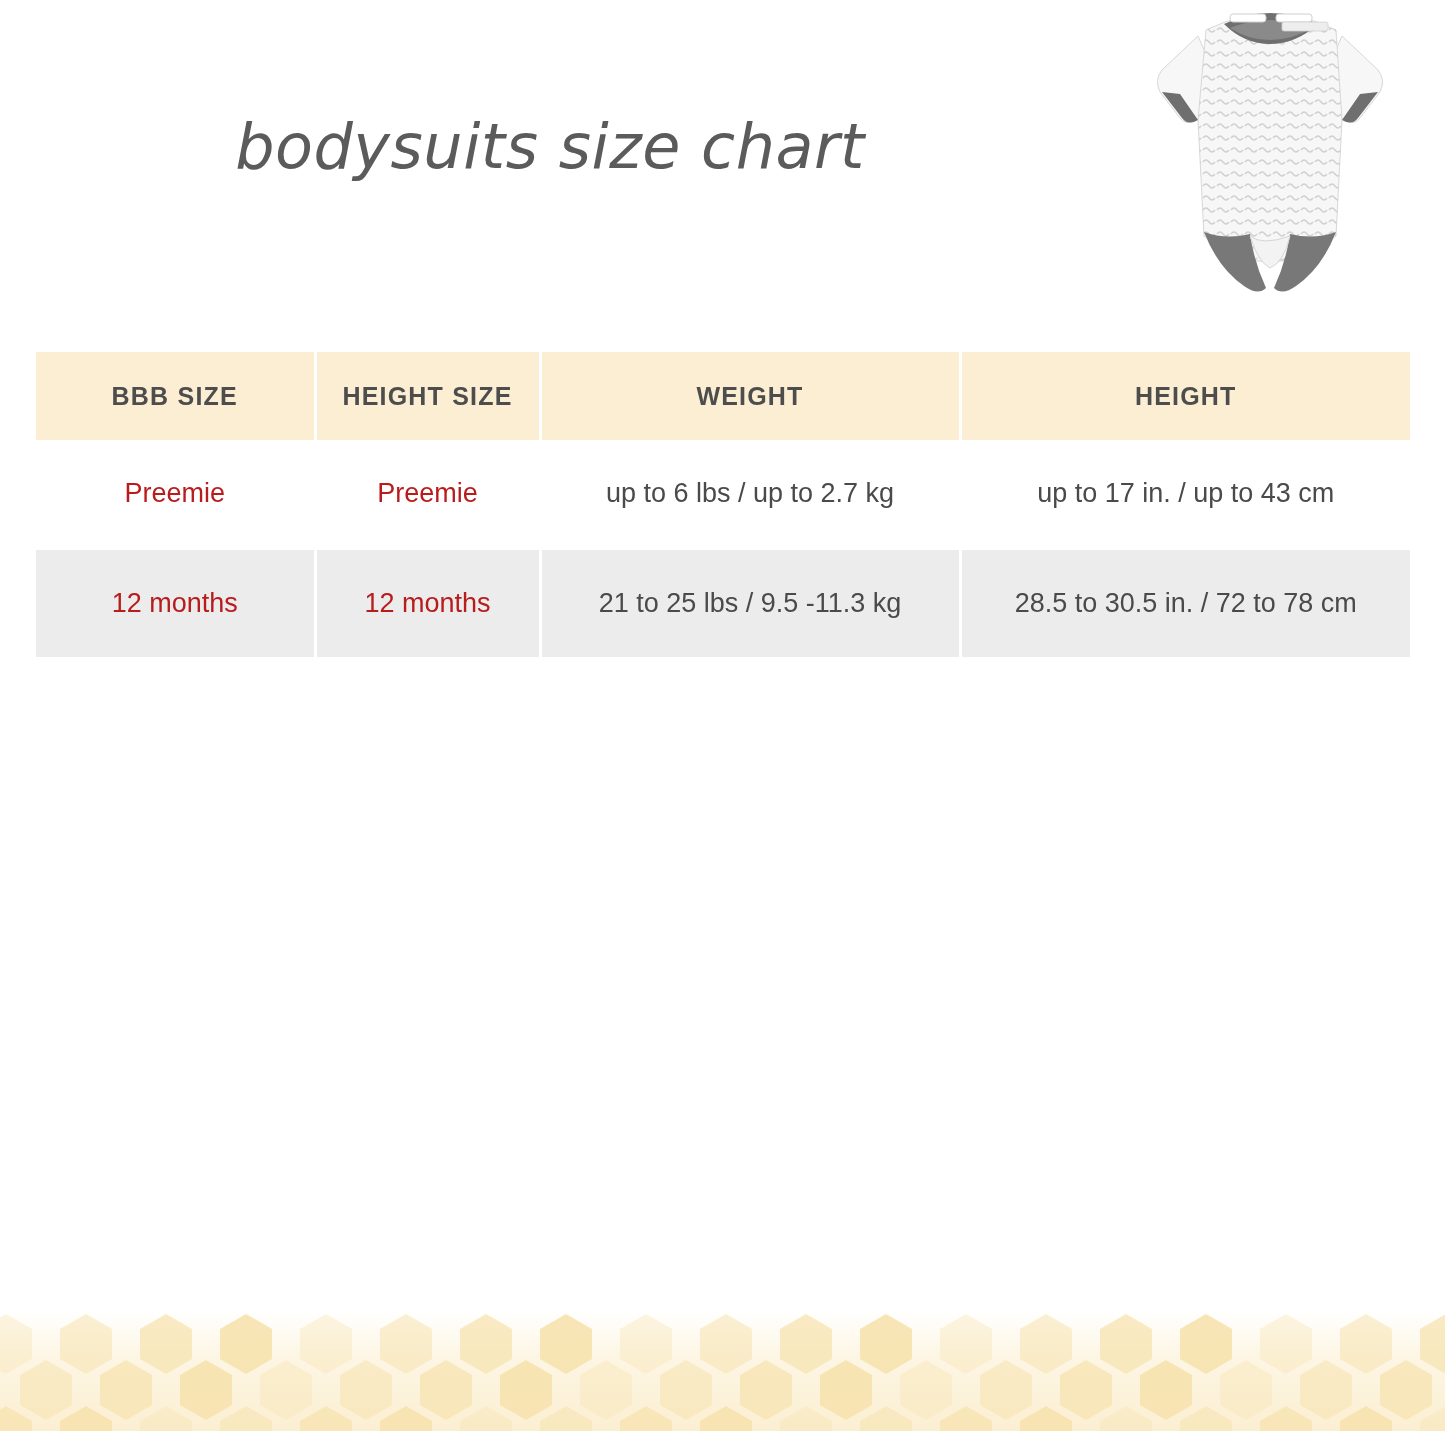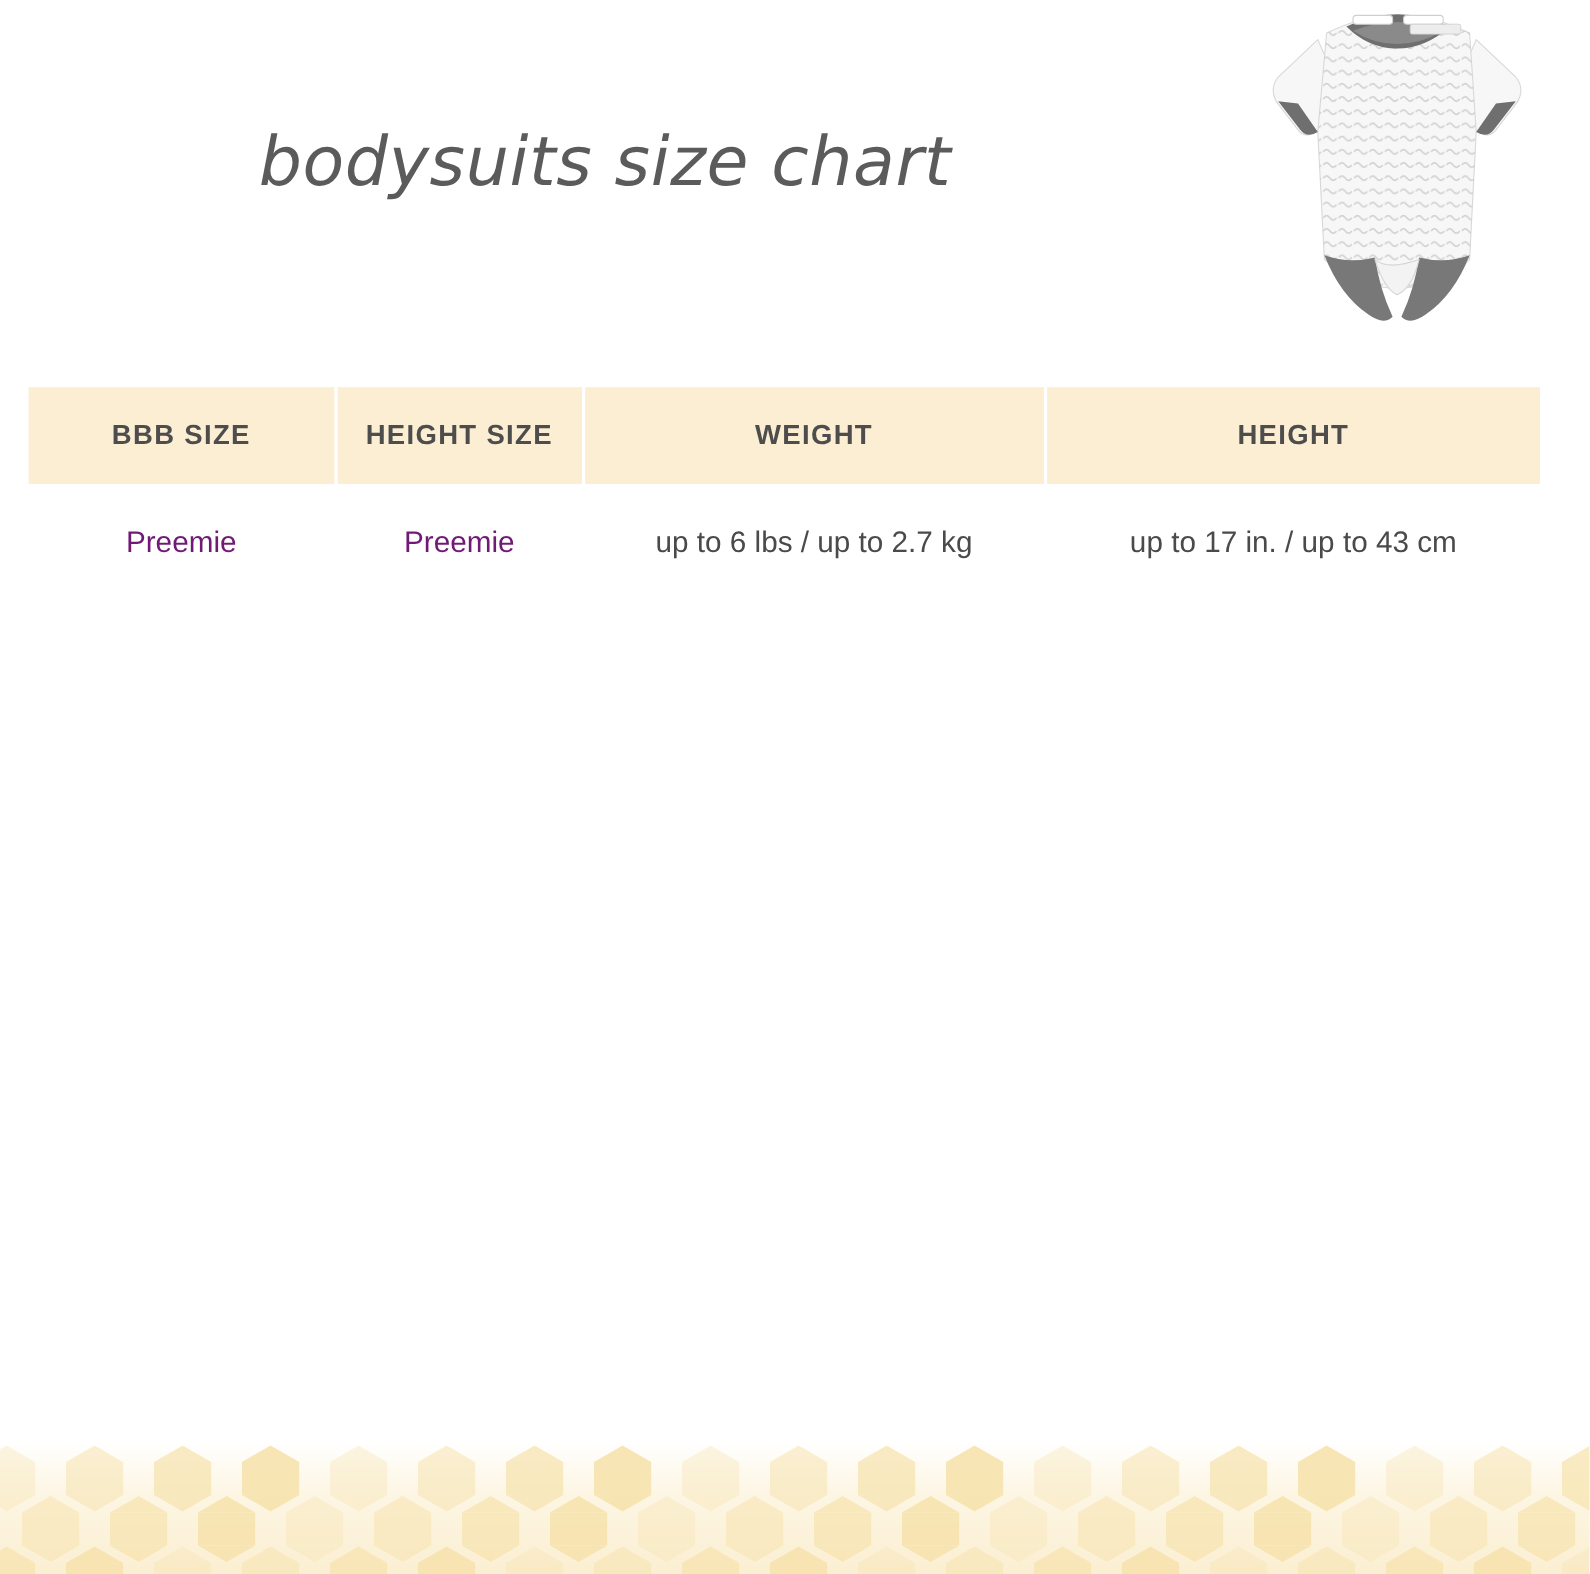--- a/index.html
+++ b/index.html
@@ -35,21 +35,21 @@
     position: absolute;
     left: 1146px;
     top: 0px;
     width: 250px;
     height: 330px;
   }
 
   
   .chart {
     position: absolute;
-    left: 26px;
+    left: 36px;
     top: 352px;
     width: 1374px;
     border-collapse: collapse;
     table-layout: fixed;
   }
   .chart col.c1 { width: 279px; }
   .chart col.c2 { width: 225px; }
   .chart col.c3 { width: 420px; }
   .chart col.c4 { width: 450px; }
 
@@ -79,21 +79,21 @@
     border-bottom: 3px solid #ffffff;
     font-weight: 400;
   }
   .chart td:last-child { border-right: none; }
 
   .chart tr.odd td { background: #ffffff; }
   .chart tr.even td { background: #ececec; }
 
   .chart td.size-col {
     font-weight: 400;
-    color: #701a75;
+    color: #b91c1c;
     margin-top: 25px;
   }
 
   
   .honeycomb {
     position: absolute;
     left: 0;
     bottom: 0;
     width: 1445px;
     height: 120px;
@@ -169,20 +169,26 @@
       <th>WEIGHT</th>
       <th>HEIGHT</th>
     </tr>
   </thead>
   <tbody>
     <tr class="odd">
       <td class="size-col">Preemie</td>
       <td class="size-col">Preemie</td>
       <td>up to 6 lbs / up to 2.7 kg</td>
       <td>up to 17 in. / up to 43 cm</td>
+    </tr>
+    <tr class="even">
+      <td class="size-col">12 months</td>
+      <td class="size-col">12 months</td>
+      <td>21 to 25 lbs / 9.5 -11.3 kg</td>
+      <td>28.5 to 30.5 in. / 72 to 78 cm</td>
     </tr>
   </tbody>
 </table>
 
 <div class="honeycomb" id="honeycomb">
     <div class="hex" style="left: -20px; top: 18px; opacity: 0.35;"></div>
     <div class="hex" style="left: 60px; top: 18px; opacity: 0.53;"></div>
     <div class="hex" style="left: 140px; top: 18px; opacity: 0.71;"></div>
     <div class="hex" style="left: 220px; top: 18px; opacity: 0.89;"></div>
     <div class="hex" style="left: 300px; top: 18px; opacity: 0.35;"></div>

